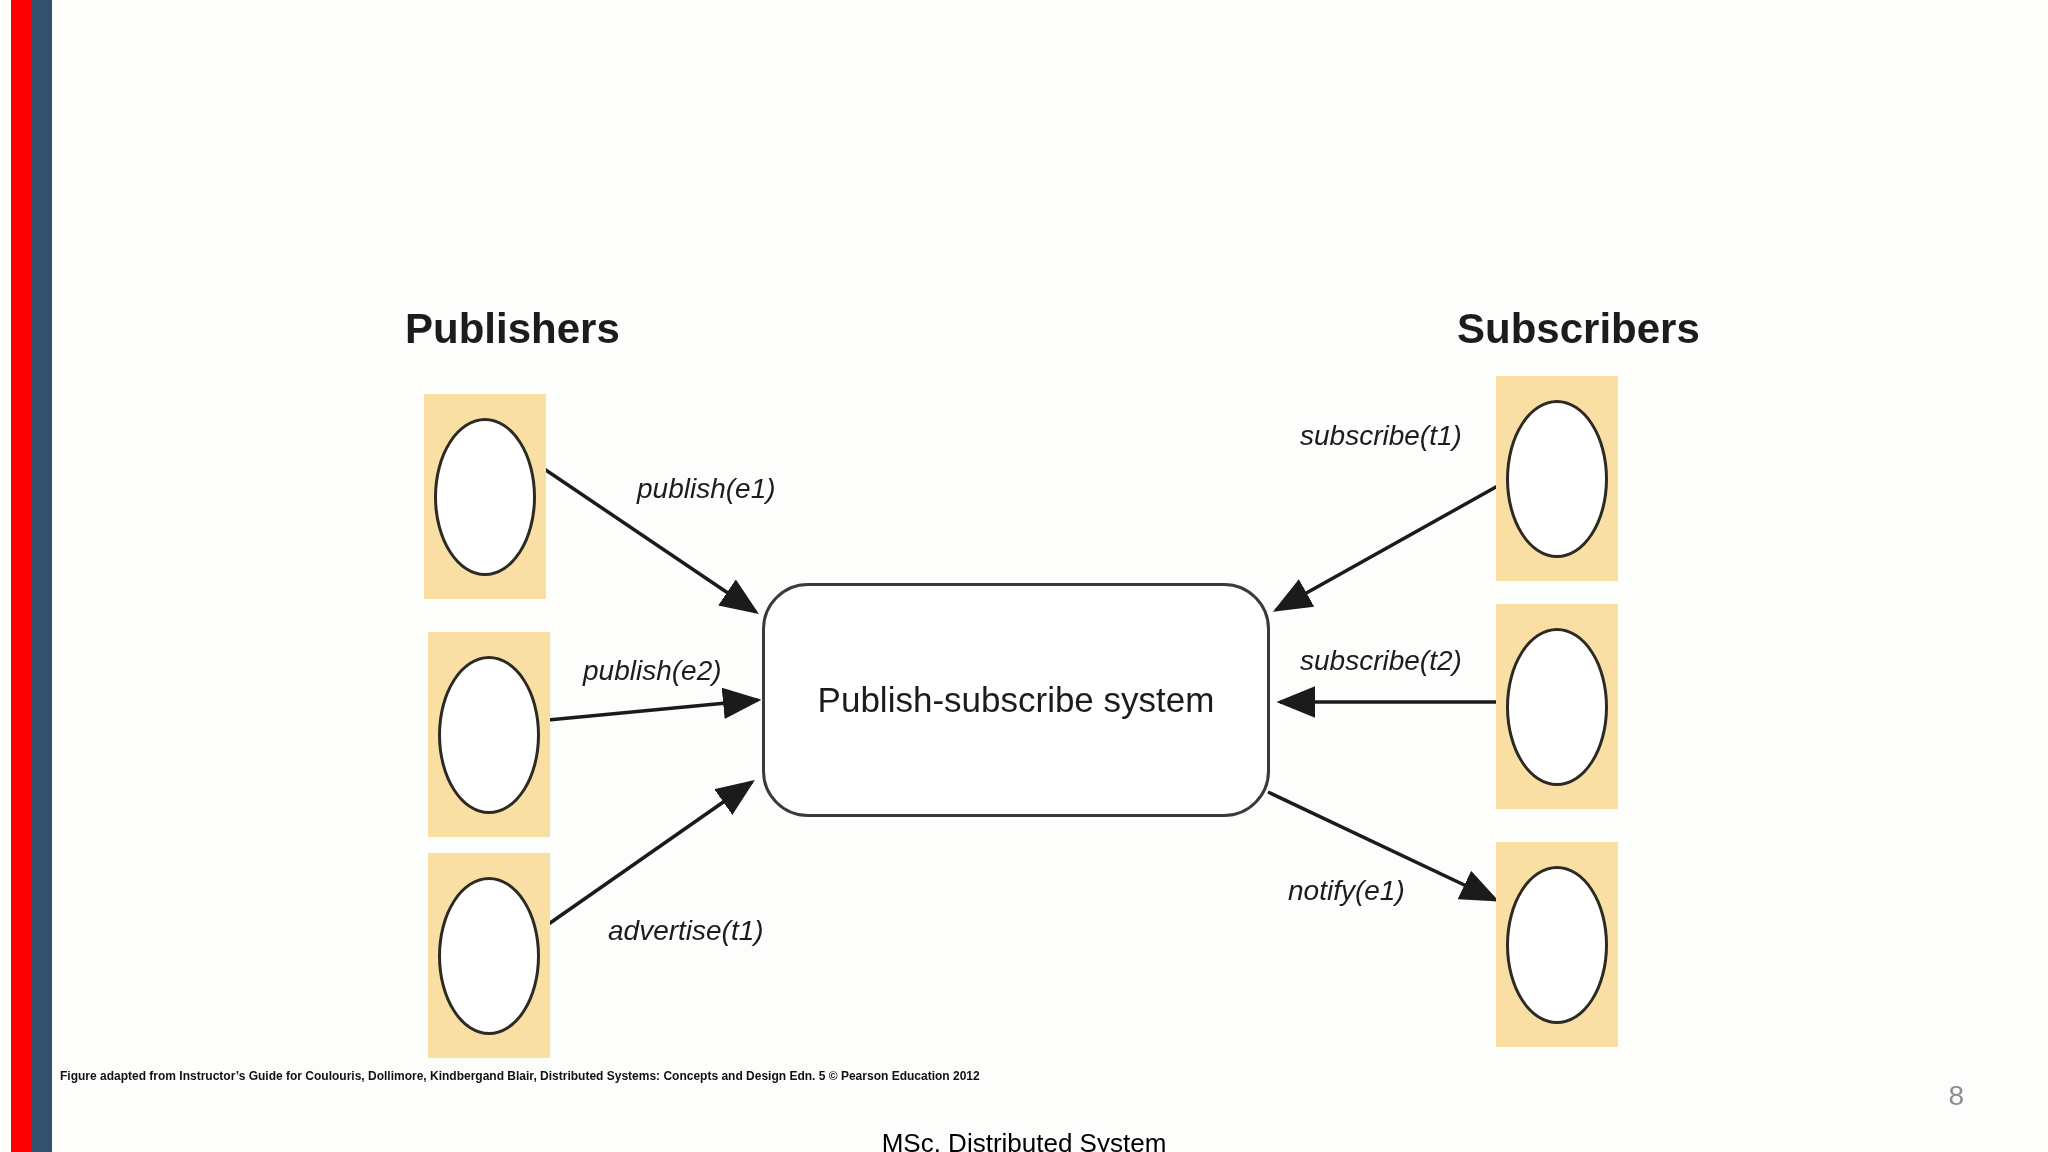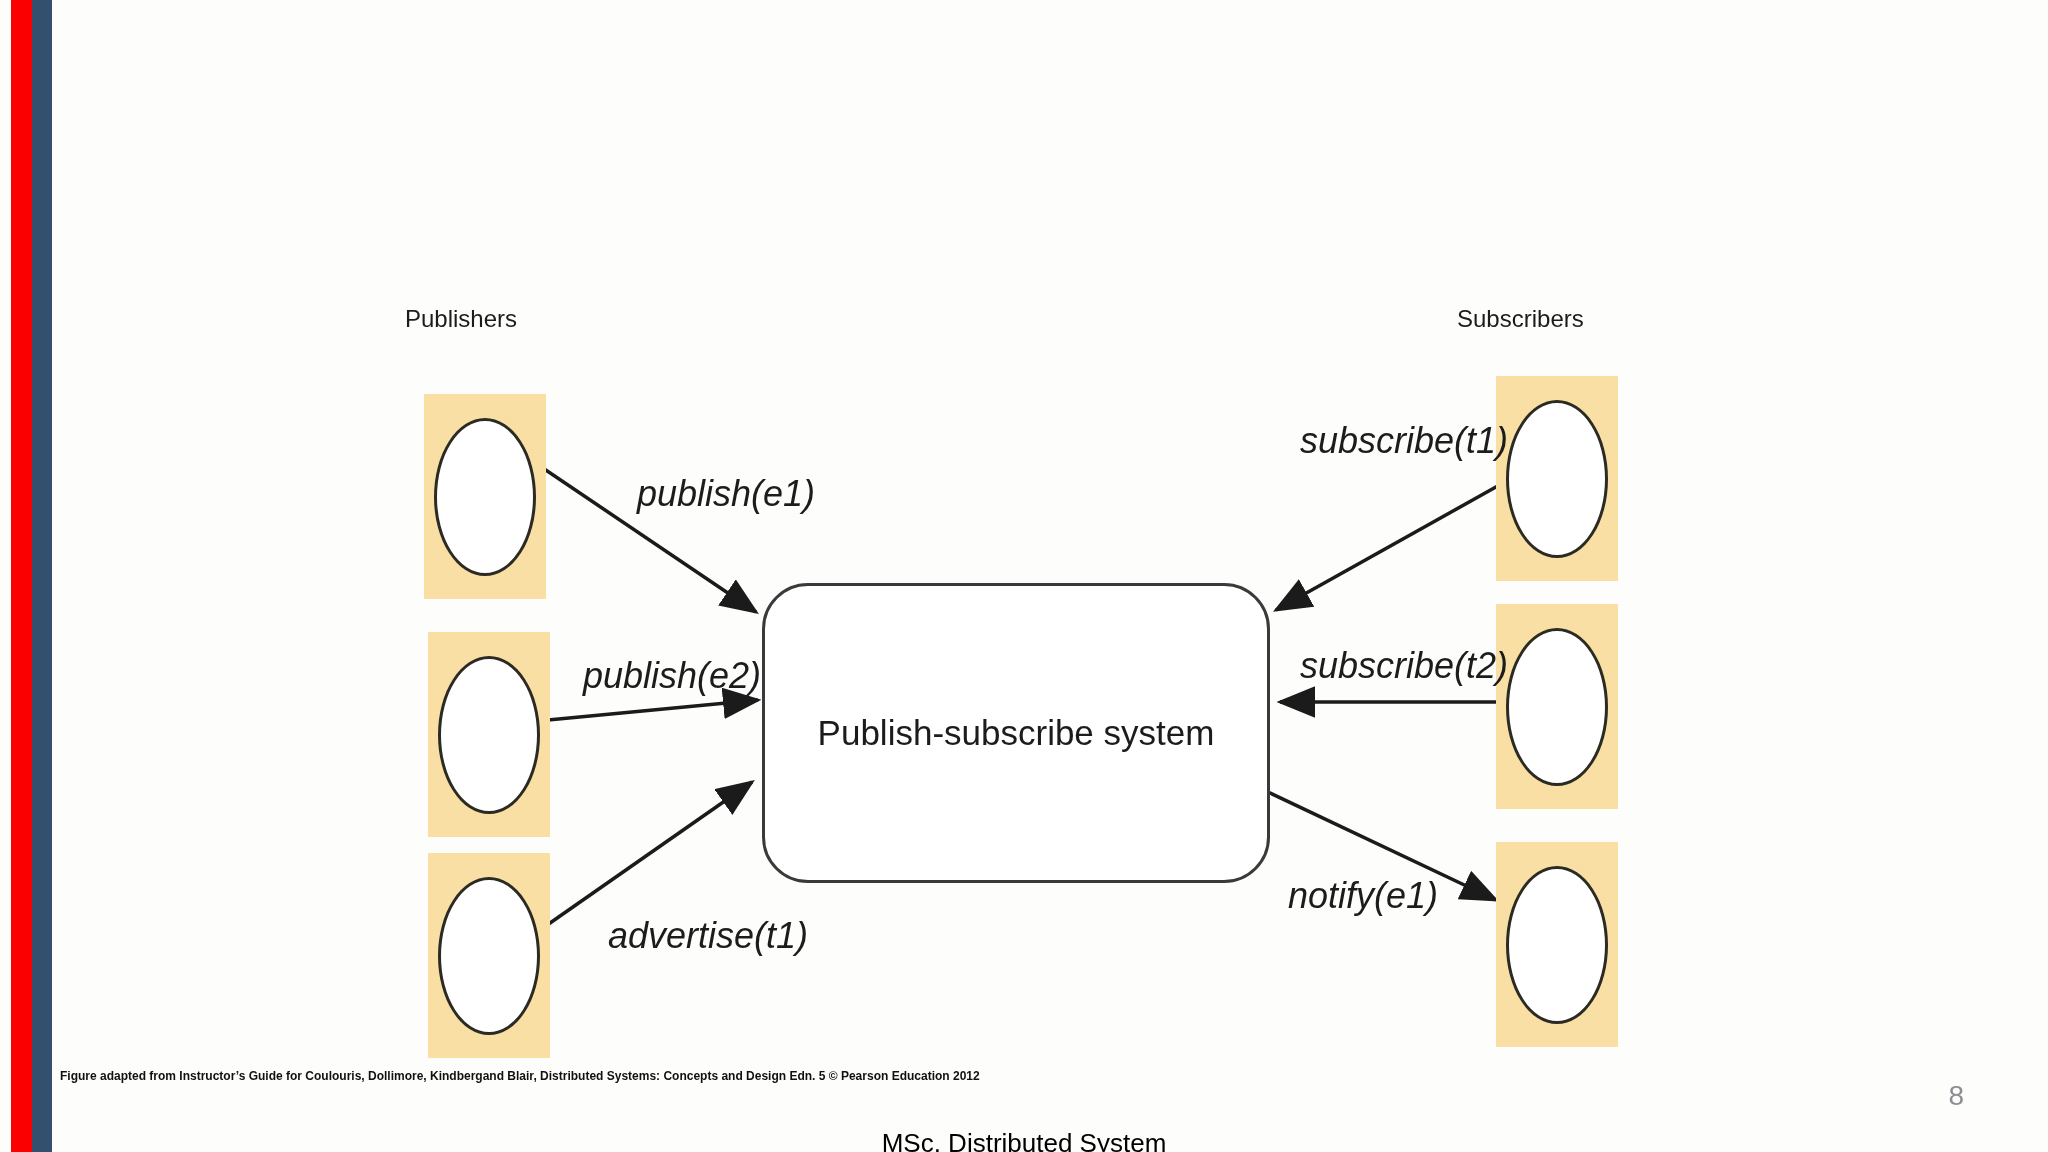--- a/index.html
+++ b/index.html
@@ -56,25 +56,25 @@
     width: 2048px;
     height: 1152px;
   }
   .dlabel {
     position: absolute;
     font-family: "Liberation Sans", sans-serif;
     color: #1c1c1c;
     white-space: nowrap;
   }
   .grouplabel {
-    font-size: 24px;
-    font-weight: 400;
+    font-size: 42px;
+    font-weight: 700;
   }
   .edgelabel {
-    font-size: 36px;
+    font-size: 28px;
     font-style: italic;
     font-weight: 400;
   }
   .boxlabel {
     font-size: 35px;
   }
 
   
   .node {
     position: absolute;
@@ -89,21 +89,21 @@
     border: 3px solid #2b2b24;
     border-radius: 50%;
   }
 
   
   #pubsub-box {
     position: absolute;
     left: 762px;
     top: 583px;
     width: 508px;
-    height: 300px;
+    height: 234px;
     background: #ffffff;
     border: 3px solid #3a3a3a;
     border-radius: 46px;
     box-sizing: border-box;
   }
   #pubsub-box .boxlabel {
     position: absolute;
     left: 0;
     right: 0;
     top: 50%;

